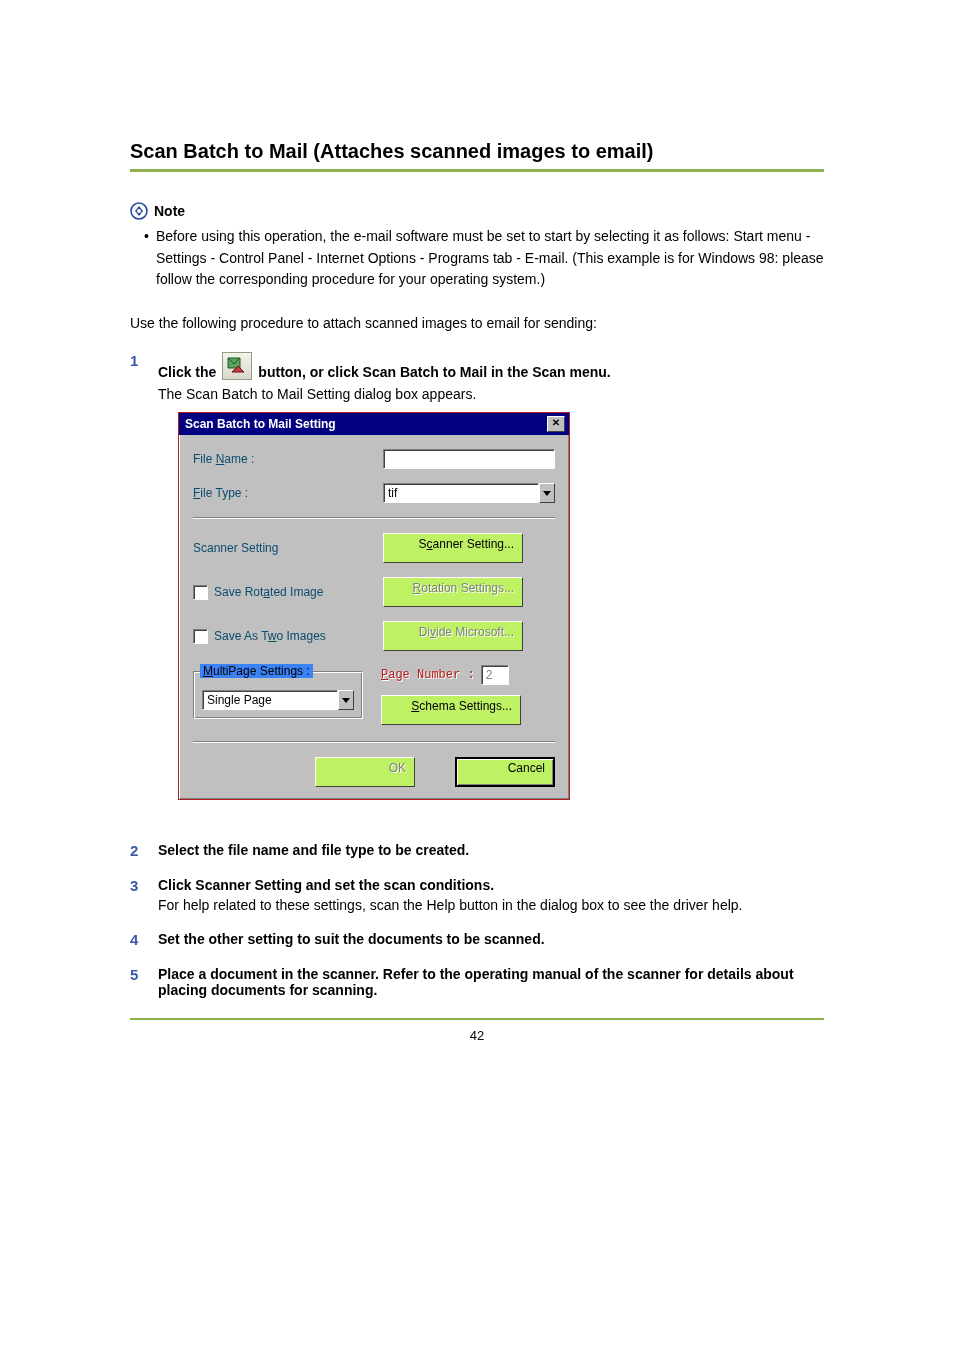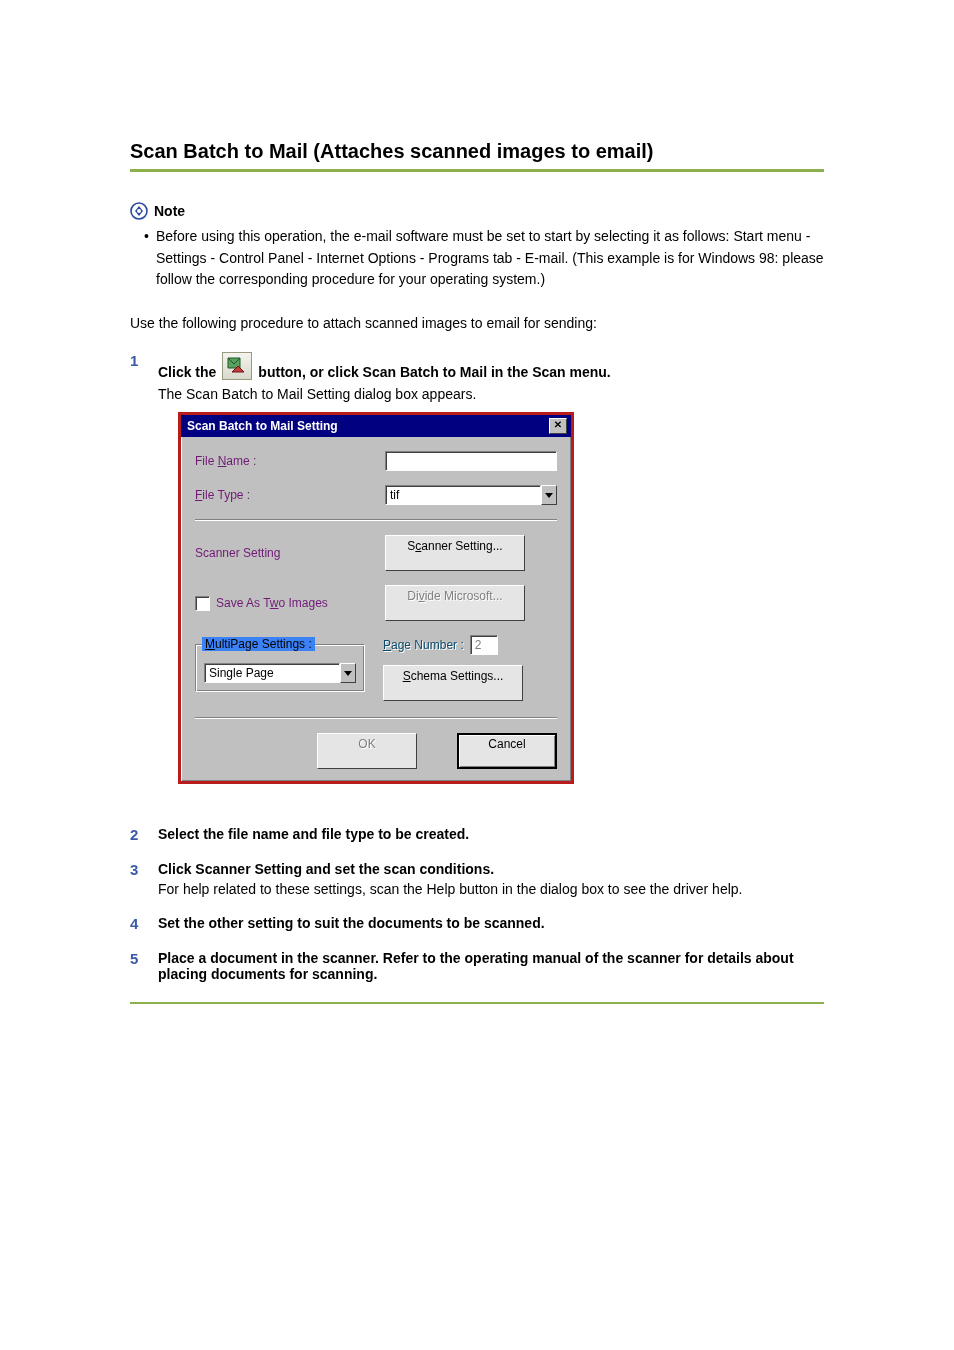--- a/index.html
+++ b/index.html
@@ -69,21 +69,21 @@
     display: inline-flex;
     align-items: center;
     justify-content: center;
     margin: 0 2px;
   }
   .inline-icon svg { display:block; }
 
   
   .dialog {
     width: 390px;
-    border: 3px solid #b91c1c;
+    border: 1px solid #b91c1c;
     background: #c0c0c0;
     box-shadow: 1px 1px 0 #fff inset, -1px -1px 0 #808080 inset;
     margin: 10px 4px 24px 20px;
     font-family: "MS Sans Serif", Tahoma, sans-serif;
     font-size: 12px;
   }
   .titlebar {
     background: #000080;
     color: #fff;
     font-weight: bold;
@@ -107,21 +107,21 @@
     font-family: Arial, sans-serif;
   }
   .dlg-body {
     padding: 14px 14px 12px 14px;
   }
   .row {
     display: flex;
     align-items: center;
     margin-bottom: 14px;
   }
-  .lbl { width: 190px; color:#701a75; }
+  .lbl { width: 190px; color:#0c4a6e; }
   .u { text-decoration: underline; }
   .field {
     height: 20px;
     background: #fff;
     border-top: 1px solid #808080;
     border-left: 1px solid #808080;
     border-right: 1px solid #fff;
     border-bottom: 1px solid #fff;
     box-shadow: inset 1px 1px 0 #404040;
     flex: 1;
@@ -150,28 +150,28 @@
     border-right:4px solid transparent;
     border-top:5px solid #000;
   }
   .hr {
     border-top: 1px solid #808080;
     border-bottom: 1px solid #fff;
     margin: 4px 0 14px 0;
   }
   .btn {
     min-width: 140px;
-    height: 36px;
-    background: #e5e5e5;
+    height: 30px;
+    background: #bef264;
     border-top: 1px solid #fff;
     border-left: 1px solid #fff;
     border-right: 1px solid #404040;
     border-bottom: 1px solid #404040;
     box-sizing: border-box;
-    text-align: center;
+    text-align: right;
     padding: 3px 8px 0;
     font-size: 12px;
   }
   .btn.disabled { color: #808080; text-shadow: 1px 1px 0 #fff; }
   .btn.default {
     border: 2px solid #000;
     box-shadow: inset 1px 1px 0 #fff, inset -1px -1px 0 #808080;
     padding-top:2px;
   }
   .chk {
@@ -199,21 +199,21 @@
   .fieldset .legend {
     position: absolute;
     top: -8px; left: 6px;
     background: #3b82f6;
     padding: 0 3px;
     font-size: 12px;
   }
   .dlg-grid { display:flex; gap:18px; align-items:center; }
   .right-col { flex:1; display:flex; flex-direction:column; gap:10px; align-items:flex-start;}
   .pn-row{display:flex;align-items:center;gap:6px;}
-  .pn-lbl{color:#0c4a6e;text-shadow:1px 1px 0 #fff;}
+  .pn-lbl{color:#b91c1c;text-shadow:1px 1px 0 #fff;font-family:Liberation Mono, monospace;}
   .pn-field{width:28px;color:#808080;}
   .btn-row { display:flex; justify-content:flex-end; gap:40px; margin-top:14px;}
   .btn-row .btn{min-width:100px;}
   .footer-rule{
     height:2px;background:#8bb04c;margin:20px 0 8px 0;
   }
   .page-num{text-align:center;font-size:13px;margin-bottom:40px;}
 </style>
 </head>
 <body>
@@ -277,20 +277,31 @@
 
           <div class="hr"></div>
 
           <div class="row">
             <div class="lbl">Scanner Setting</div>
             <div class="btn">
               <span>S</span><span class="u">c</span><span>anner Setting...</span>
             </div>
           </div>
 
+          <div class="row">
+            <div class="lbl" style="display:flex;align-items:center;">
+              <div class="chk"></div>
+              <span>
+                <span>Save Rot</span><span class="u">a</span><span>ted Image</span>
+              </span>
+            </div>
+            <div class="btn disabled">
+              <span class="u">R</span><span>otation Settings...</span>
+            </div>
+          </div>
 
           <div class="row">
             <div class="lbl" style="display:flex;align-items:center;">
               <div class="chk"></div>
               <span>
                 <span>Save As T</span><span class="u">w</span><span>o Images</span>
               </span>
             </div>
             <div class="btn disabled">
               <span>Di</span><span class="u">v</span><span>ide Microsoft...</span>
@@ -348,13 +359,14 @@
     <div class="step-num">4</div>
     <div class="step-body"><span class="bold">Set the other setting to suit the documents to be scanned.</span></div>
   </div>
 
   <div class="step">
     <div class="step-num">5</div>
     <div class="step-body"><span class="bold">Place a document in the scanner. Refer to the operating manual of the scanner for details about placing documents for scanning.</span></div>
   </div>
 
   <div class="footer-rule"></div>
+  <div class="page-num">42</div>
 </div>
 
 </body></html>

